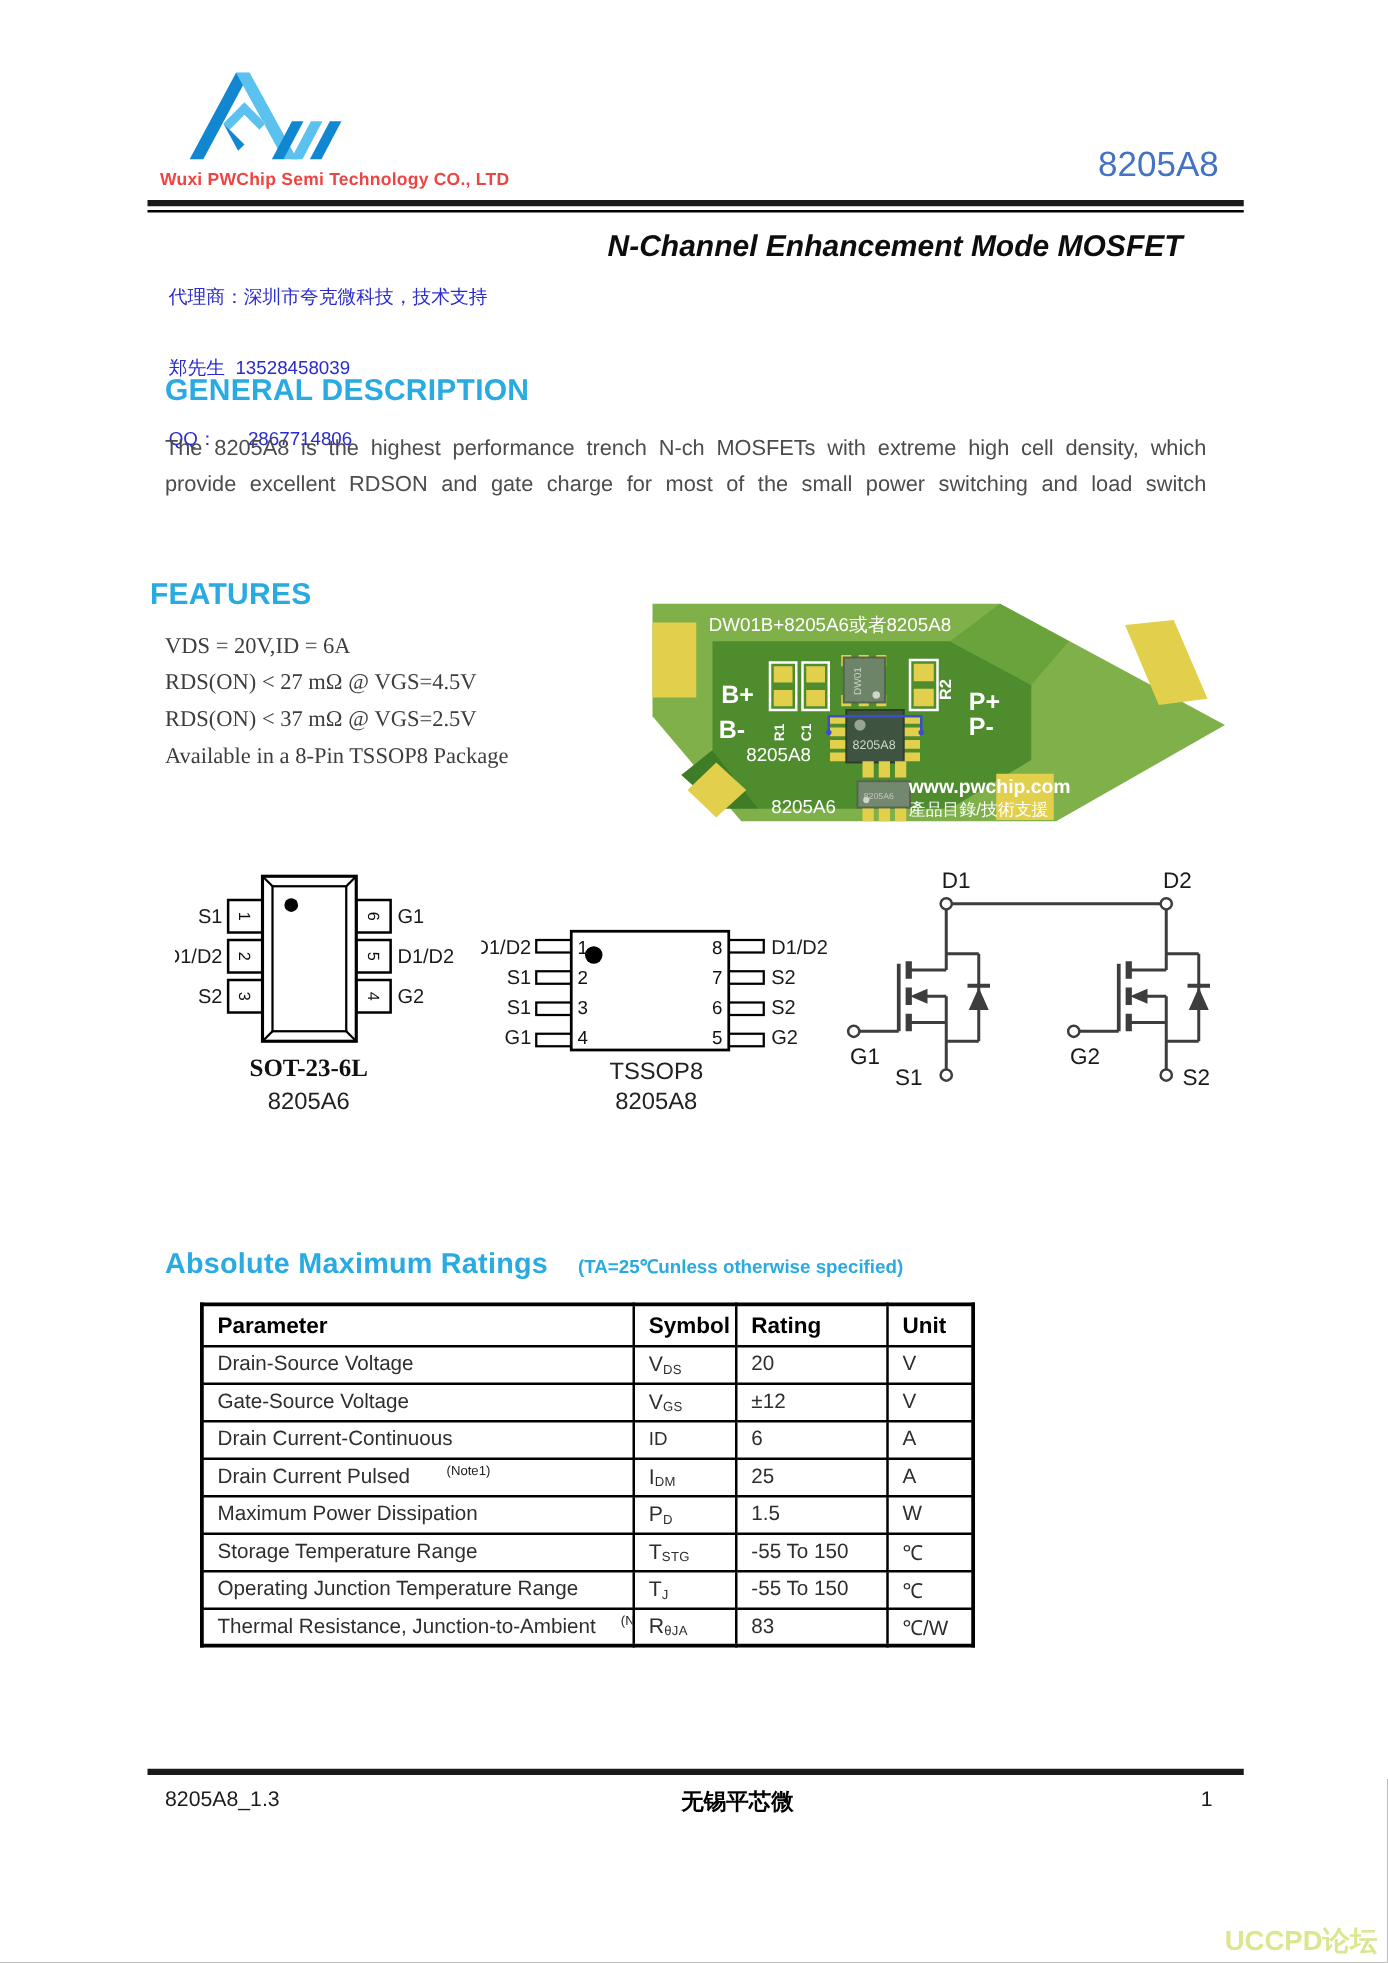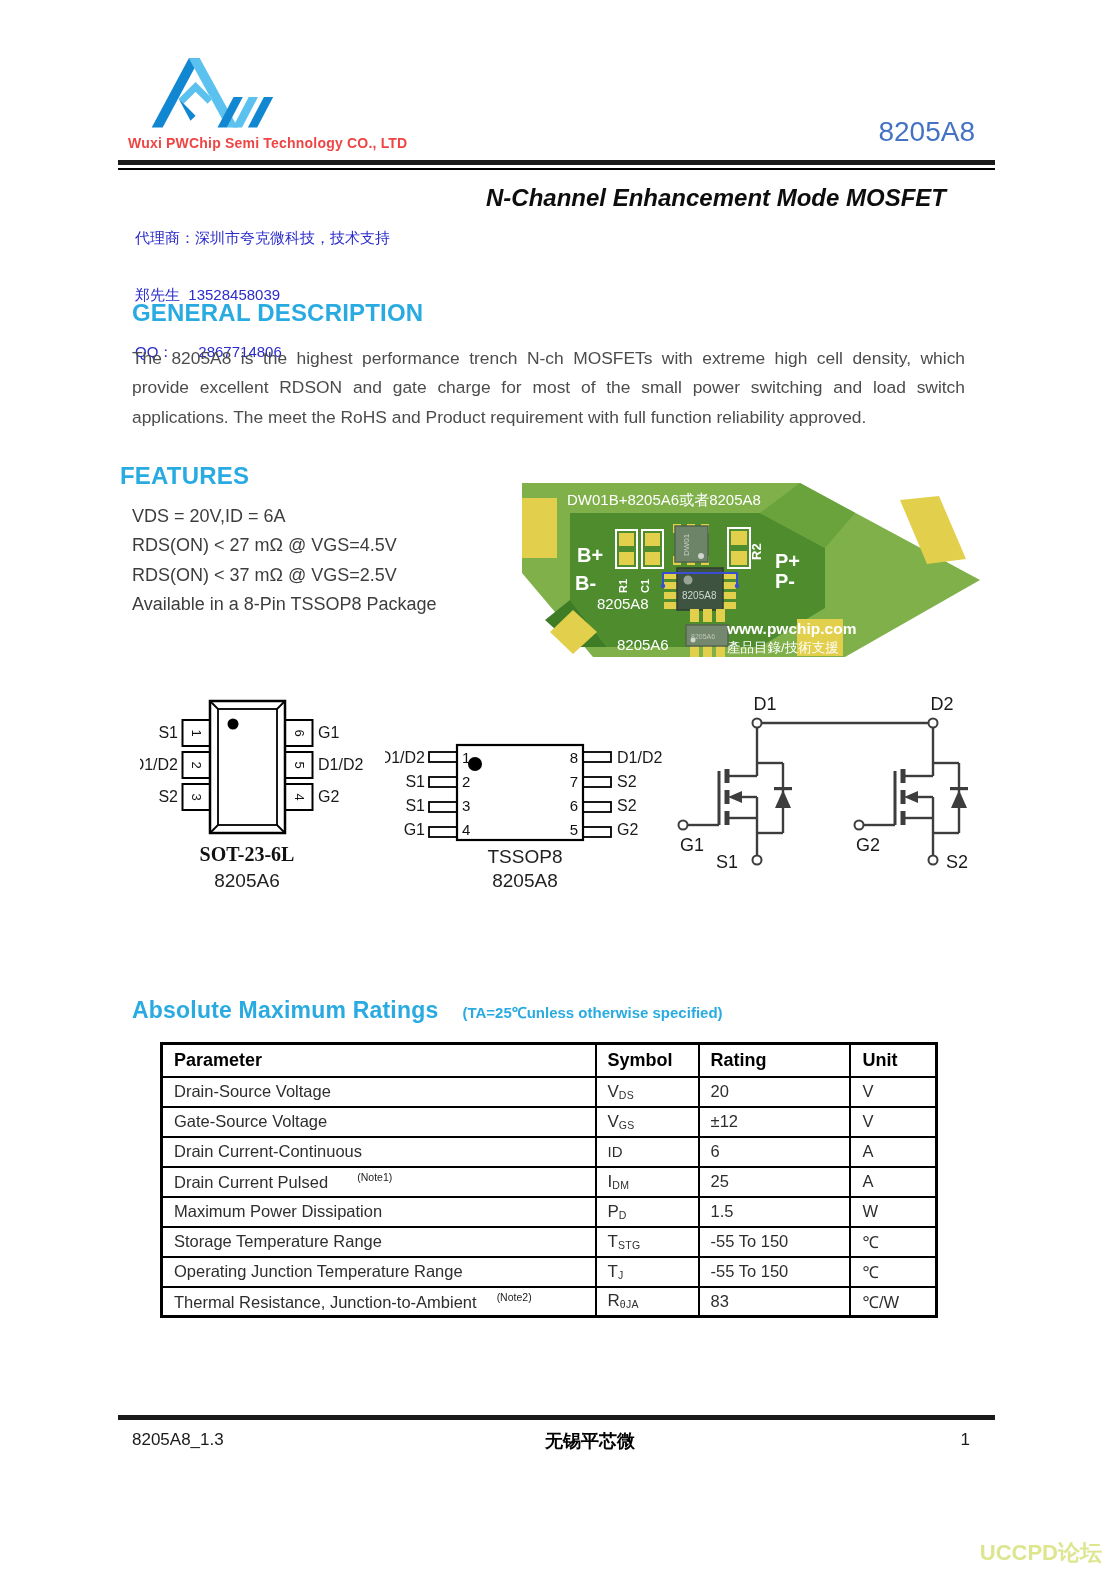--- a/index.html
+++ b/index.html
@@ -18,26 +18,26 @@
   .rule-thin  { left:118px; width:877px; height:2px; background:#000; }
 
   .contact { left:135px; top:190px; color:#2b2bcc; font-size:15px; line-height:19px; white-space:pre; }
   .doc-title { left:486px; top:184px; font-size:24px; font-weight:bold; color:#0d0d0d;font-style:italic; }
 
   .sec-head { font-size:24px; font-weight:bold; color:#29ABE2; letter-spacing:0.2px; }
   .gd-body { left:132px; top:344px; width:833px; font-size:17.4px; color:#4c4c4c; }
   .gd-body .jline { text-align:justify; text-align-last:justify; line-height:29.4px; }
   .gd-body .jline.last { text-align-last:left; }
 
-  .features-list { left:132px; top:502px; font-size:18px; color:#3d3d3d; line-height:29.3px; }
+  .features-list { left:132px; top:502px; font-size:18px; color:#3d3d3d; line-height:29.3px;font-family:Liberation Serif, serif; }
 
   .amr-cond { font-size:15px; font-weight:bold; color:#29ABE2; margin-left:24px; }
 
   
-  table.ratings { left:160px; top:1042px; position:absolute; border-collapse:collapse; width:778px;
+  table.ratings { left:160px; top:1042px; position:absolute; border-collapse:collapse; width:620px;
     border:3px solid #000; table-layout:fixed; }
   table.ratings td, table.ratings th { border:2px solid #000; padding:0 0 0 11px; text-align:left;
     font-size:16.5px; color:#2e2e2e; height:30px; vertical-align:middle; font-weight:normal; overflow:hidden; white-space:nowrap;}
   table.ratings tr.hdr th { font-size:18px; font-weight:bold; color:#000; height:33px; }
   .col-param {width:56%;} .col-sym {width:13.3%;} .col-rating {width:19.6%;} .col-unit {width:11.1%;}
   .sym-main { font-size:17px; }
   .sym-sub  { font-size:10.5px; position:relative; top:2px; letter-spacing:0.3px; }
   sup.note  { font-size:10.5px; font-weight:normal; color:#222;margin-left:20px; }
 
   
@@ -74,21 +74,20 @@
     <div>代理商：深圳市夸克微科技，技术支持</div>
     <div>郑先生  13528458039</div>
     <div>QQ：      2867714806</div>
   </div>
   <div class="abs doc-title">N-Channel Enhancement Mode MOSFET</div>
 
   <div class="abs sec-head" style="left:132px; top:299px;">GENERAL DESCRIPTION</div>
   <div class="abs gd-body">
     <div class="jline">The 8205A8 is the highest performance trench N-ch MOSFETs with extreme high cell density, which</div>
     <div class="jline">provide excellent RDSON and gate charge for most of the small power switching and load switch</div>
-    <div class="jline last">applications. The meet the RoHS and Product requirement with full function reliability approved.</div>
   </div>
 
   <div class="abs sec-head" style="left:120px; top:462px;">FEATURES</div>
   <div class="abs features-list">
     <div>VDS = 20V,ID = 6A</div>
     <div>RDS(ON) &lt; 27 mΩ @ VGS=4.5V</div>
     <div>RDS(ON) &lt; 37 mΩ @ VGS=2.5V</div>
     <div>Available in a 8-Pin TSSOP8 Package</div>
   </div>
 

